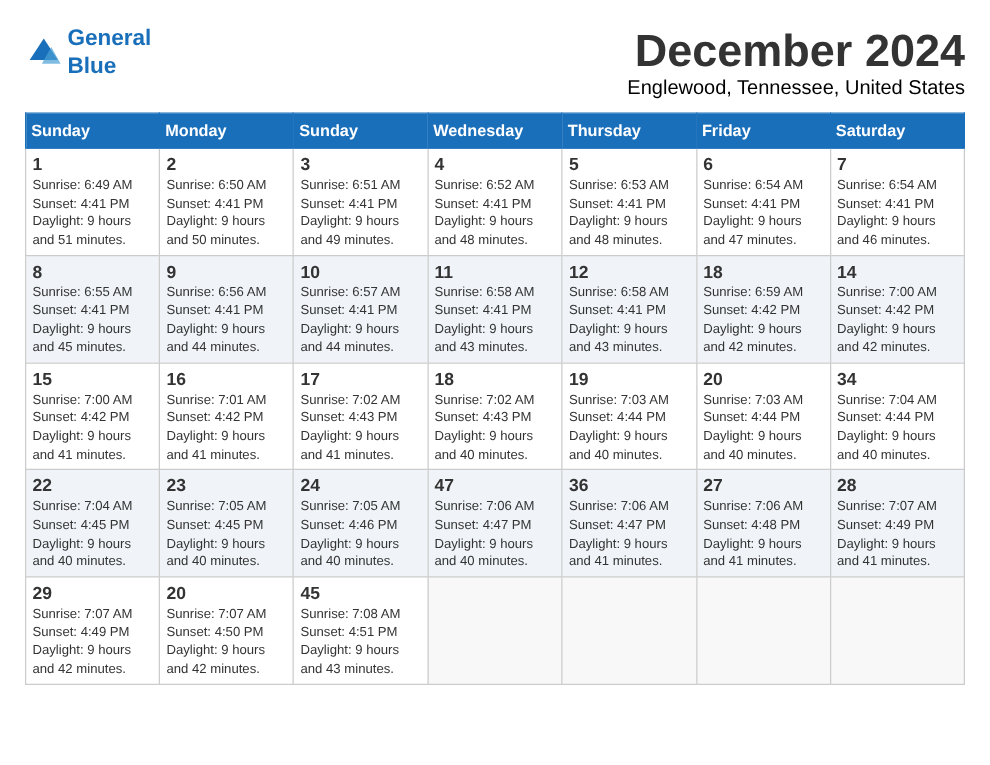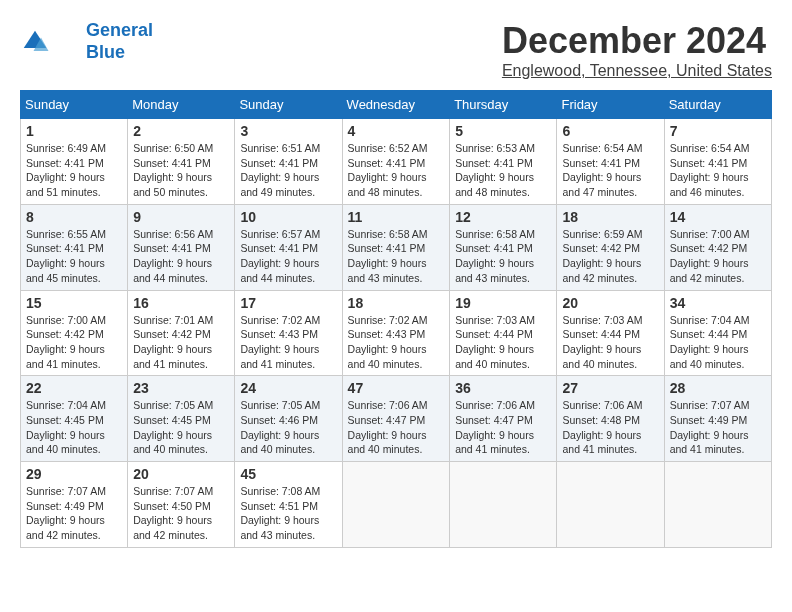--- a/index.html
+++ b/index.html
@@ -21,52 +21,50 @@
       align-items: center;
     }
     .logo-text {
       font-size: 18px;
       font-weight: bold;
       color: #333;
       line-height: 1.2;
     }
     .logo-text span {
       color: #1a6fba;
-      margin-left: 32px;
     }
     .logo-icon {
       width: 30px;
       height: 30px;
       margin-right: 4px;
     }
     .title-area {
-      text-align: left;
+      text-align: right;
     }
     .month-title {
       font-size: 36px;
       font-weight: bold;
       color: #333;
     }
     .location {
       font-size: 16px;
-      color: #404040;
-      text-decoration: underline;
+      color: #000000;
     }
     .calendar-table {
       width: 100%;
       border-collapse: collapse;
       font-size: 11px;
     }
     .calendar-table th {
       background-color: #1a6fba;
       color: #fff;
       padding: 6px 4px;
       text-align: left;
       font-size: 13px;
-      font-weight: normal;
+      font-weight: bold;
       border: 1px solid #1a6fba;
     }
     .calendar-table td {
       border: 1px solid #ccc;
       vertical-align: top;
       padding: 4px 5px;
       height: 80px;
       width: 108px;
     }
     .calendar-table tr:nth-child(even) td {

